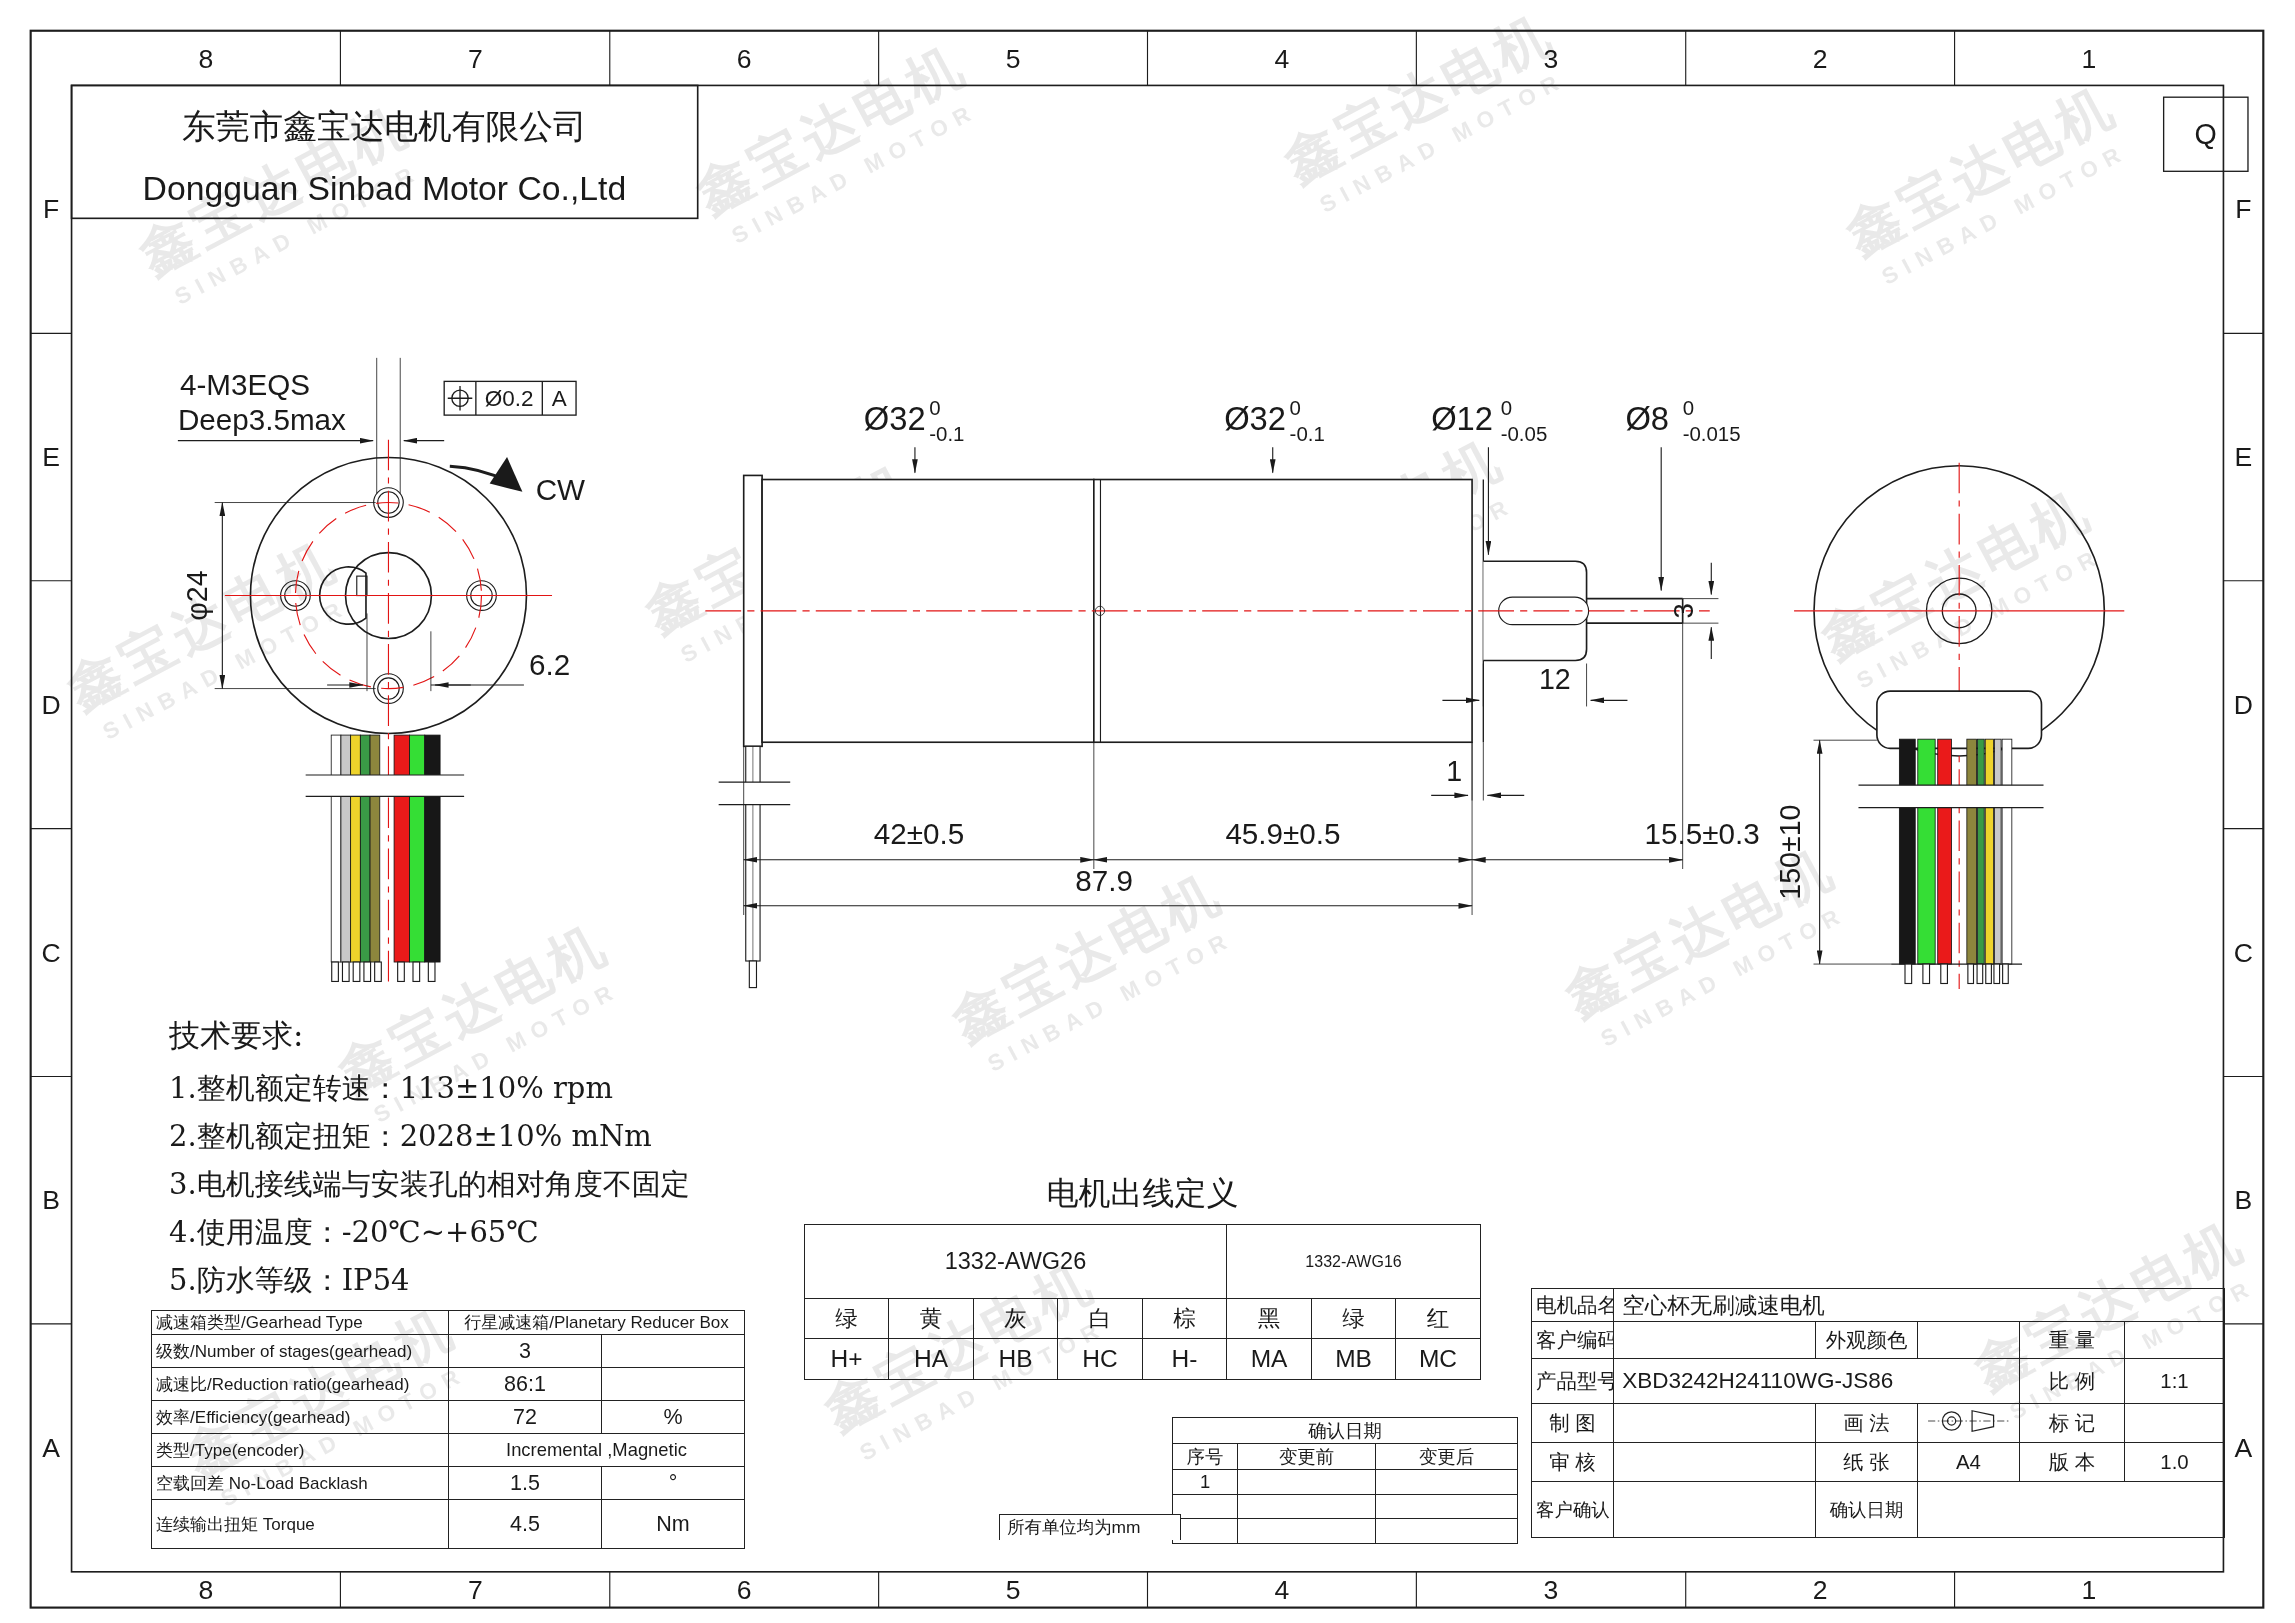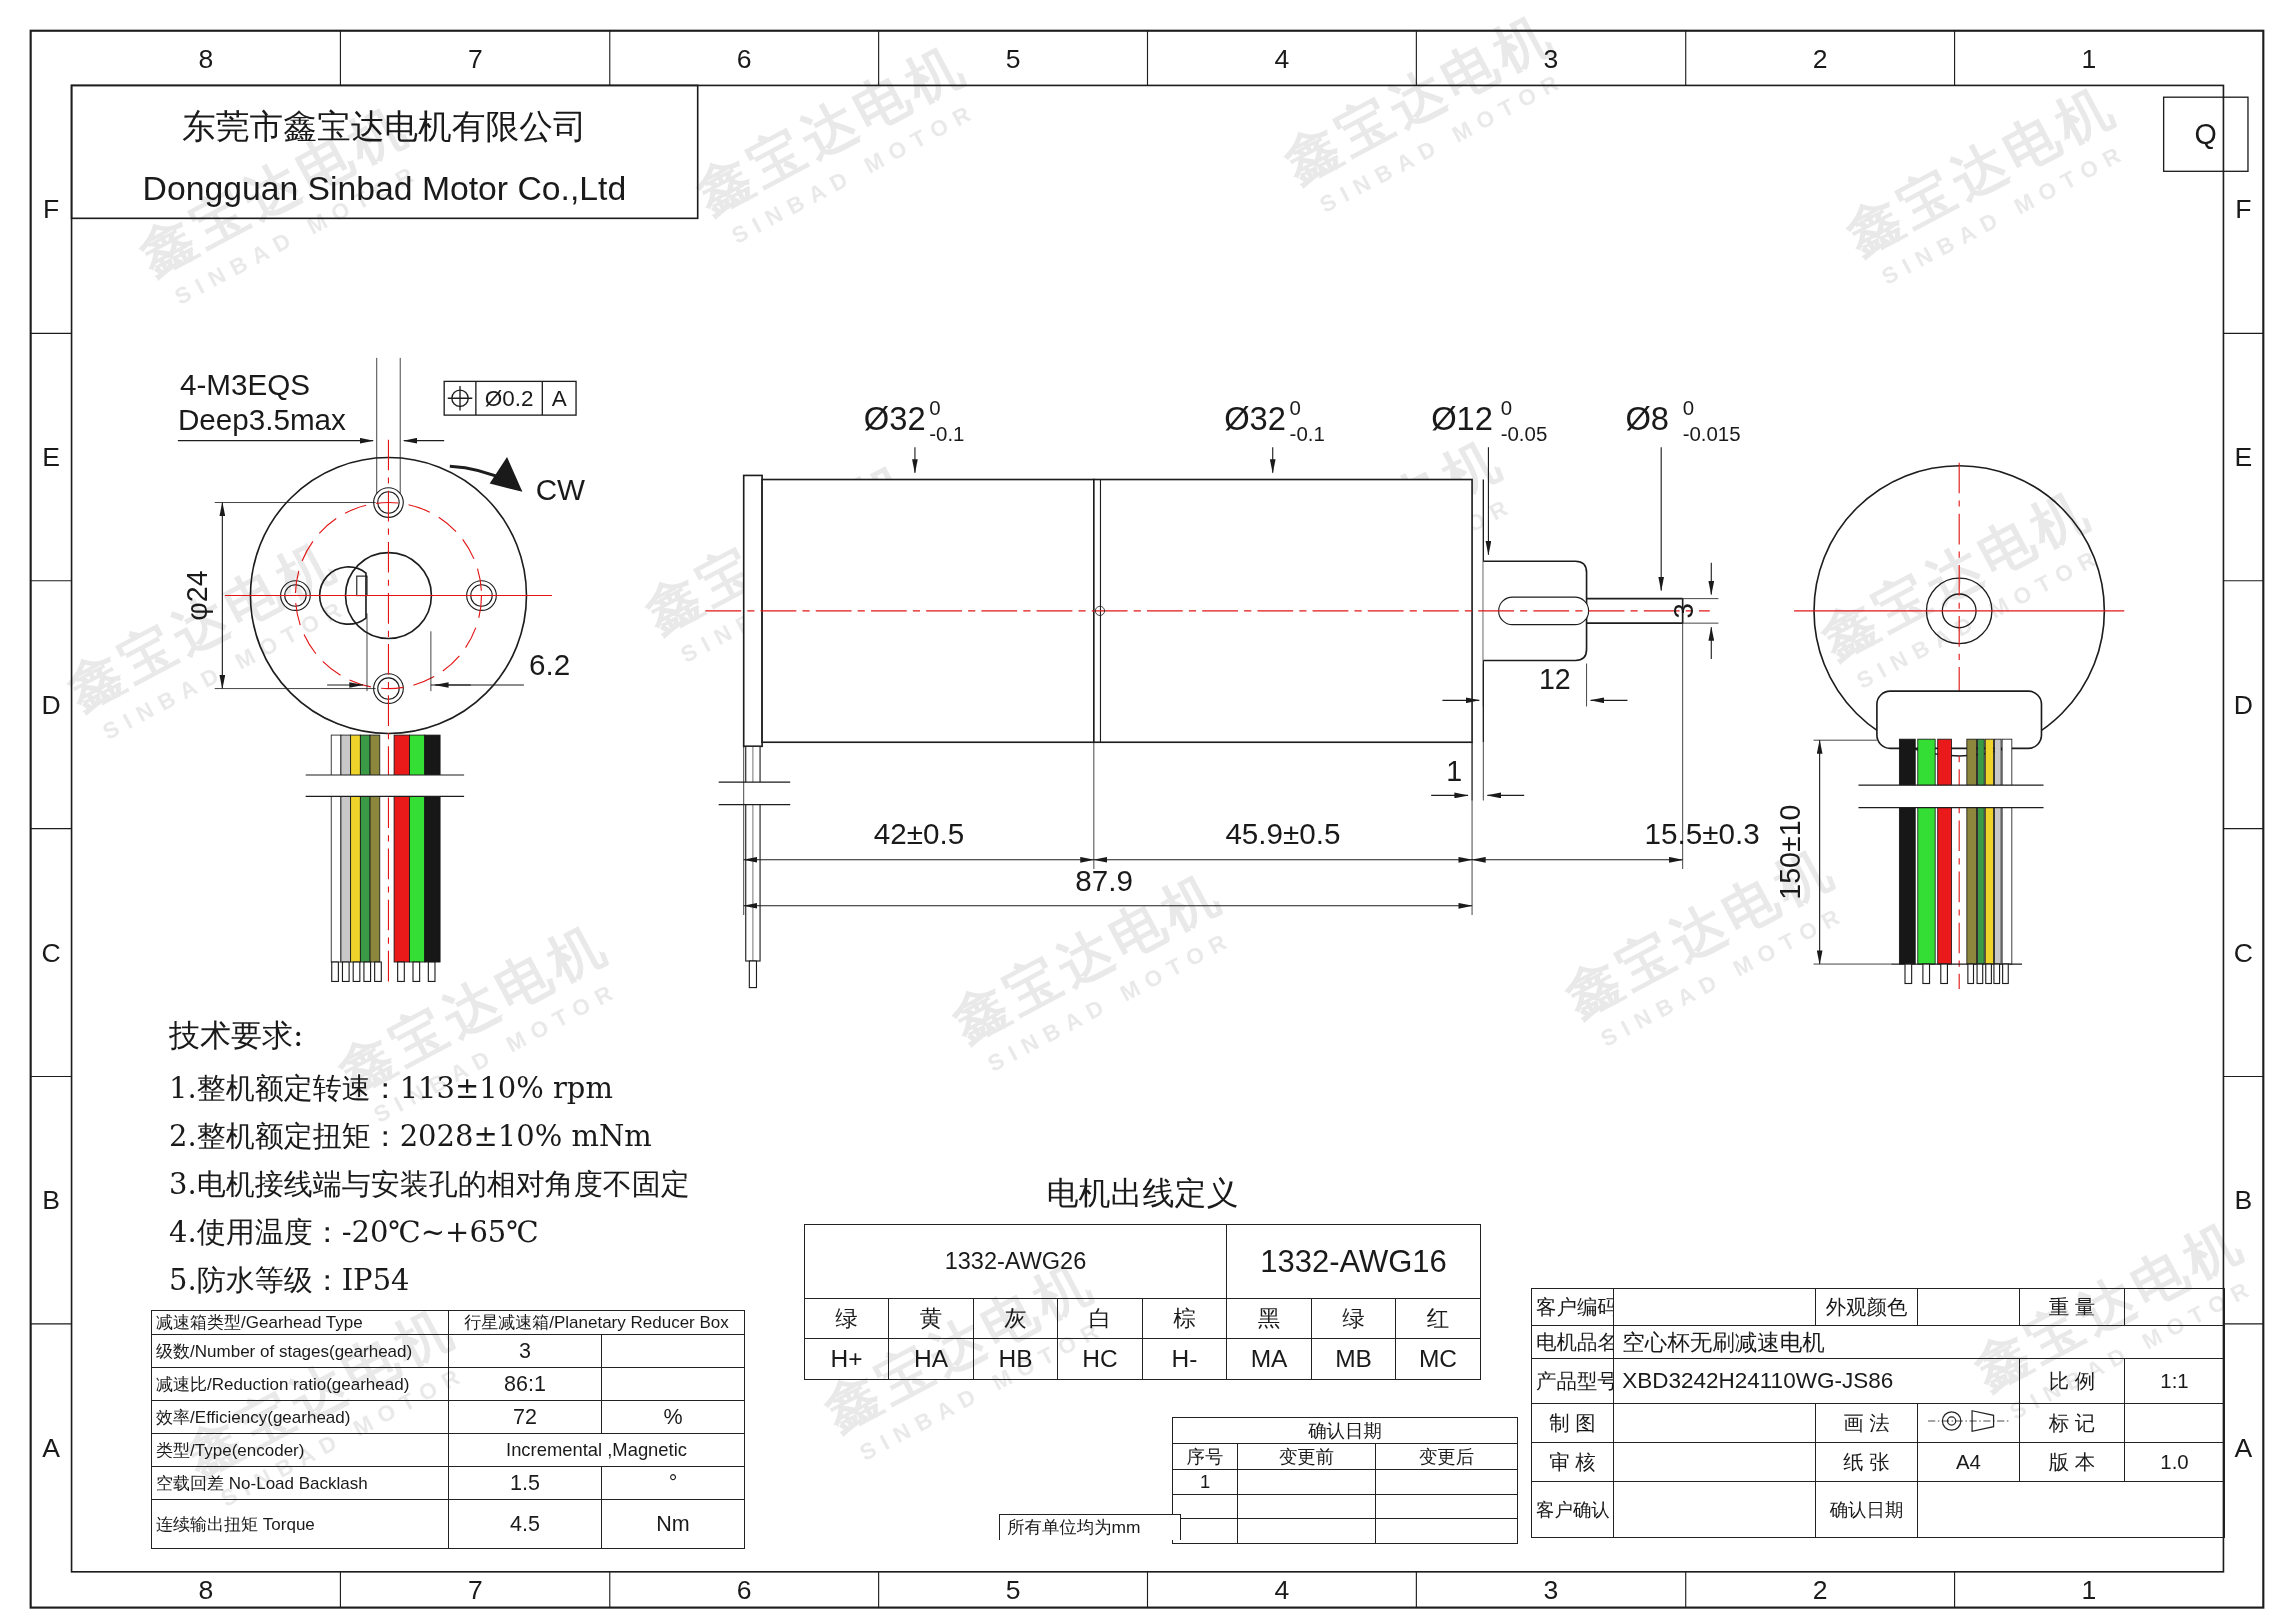--- a/index.html
+++ b/index.html
@@ -400,21 +400,21 @@
         <col style="width:84px">
         <col style="width:85px">
               <col style="width:84px">
         <col style="width:85px">
         <col style="width:84px">
         <col style="width:85px">
       </colgroup>
     <tbody>
         <tr style="height:74px">
       <td colspan="5" style="font-size:23.5px">1332-AWG26</td>
-      <td colspan="3" style="font-size:31px">1332-AWG16</td>
+      <td colspan="3" style="font-size:16px">1332-AWG16</td>
     </tr>
     <tr style="height:40px;font-size:22.5px">
       <td>绿</td>
       <td>黄</td>
       <td>灰</td>
       <td>白</td>
       <td>棕</td>
       <td>黑</td>
       <td>绿</td>
       <td>红</td>
@@ -469,31 +469,31 @@
   <table class="cad tb blk" style="left:1531px;top:1288px;width:693px;border:1.5px solid #222">
     <colgroup>
         <col style="width:82px">
         <col style="width:202px">
         <col style="width:102px">
               <col style="width:102px">
         <col style="width:105px">
         <col style="width:100px">
       </colgroup>
     <tbody>
-        <tr style="height:37px">
-      <td>客户编码</td>
-      <td></td>
-      <td>外观颜色</td>
-      <td></td>
-      <td>重  量</td>
-      <td></td>
-    </tr>
-    <tr style="height:33px">
+        <tr style="height:33px">
       <td>电机品名</td>
       <td class="lv" colspan="5">空心杯无刷减速电机</td>
+    </tr>
+    <tr style="height:37px">
+      <td>客户编码</td>
+      <td></td>
+      <td>外观颜色</td>
+      <td></td>
+      <td>重  量</td>
+      <td></td>
     </tr>
     <tr style="height:45px">
       <td>产品型号</td>
       <td class="lv" colspan="3">XBD3242H24110WG-JS86</td>
       <td>比  例</td>
       <td>1:1</td>
     </tr>
     <tr style="height:39px">
       <td>制  图</td>
       <td></td>

